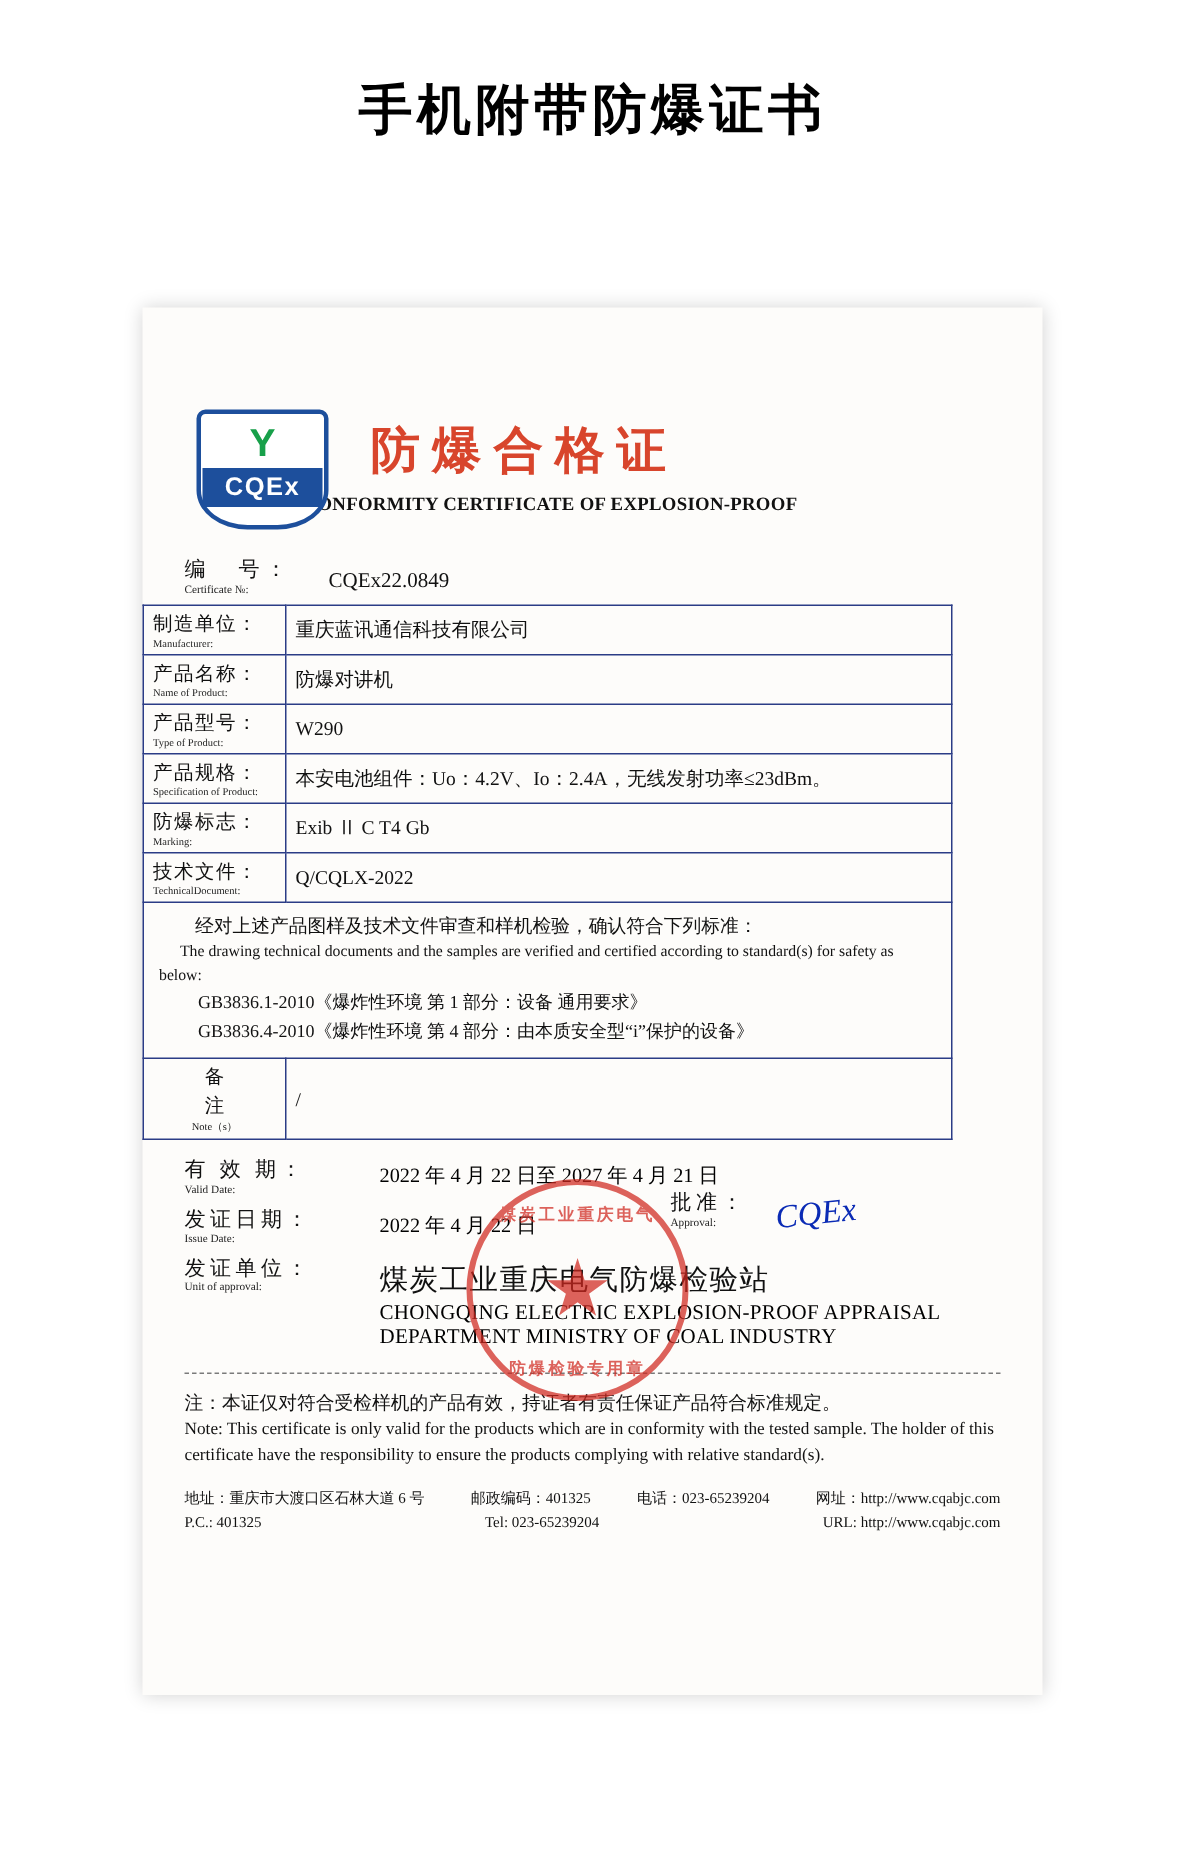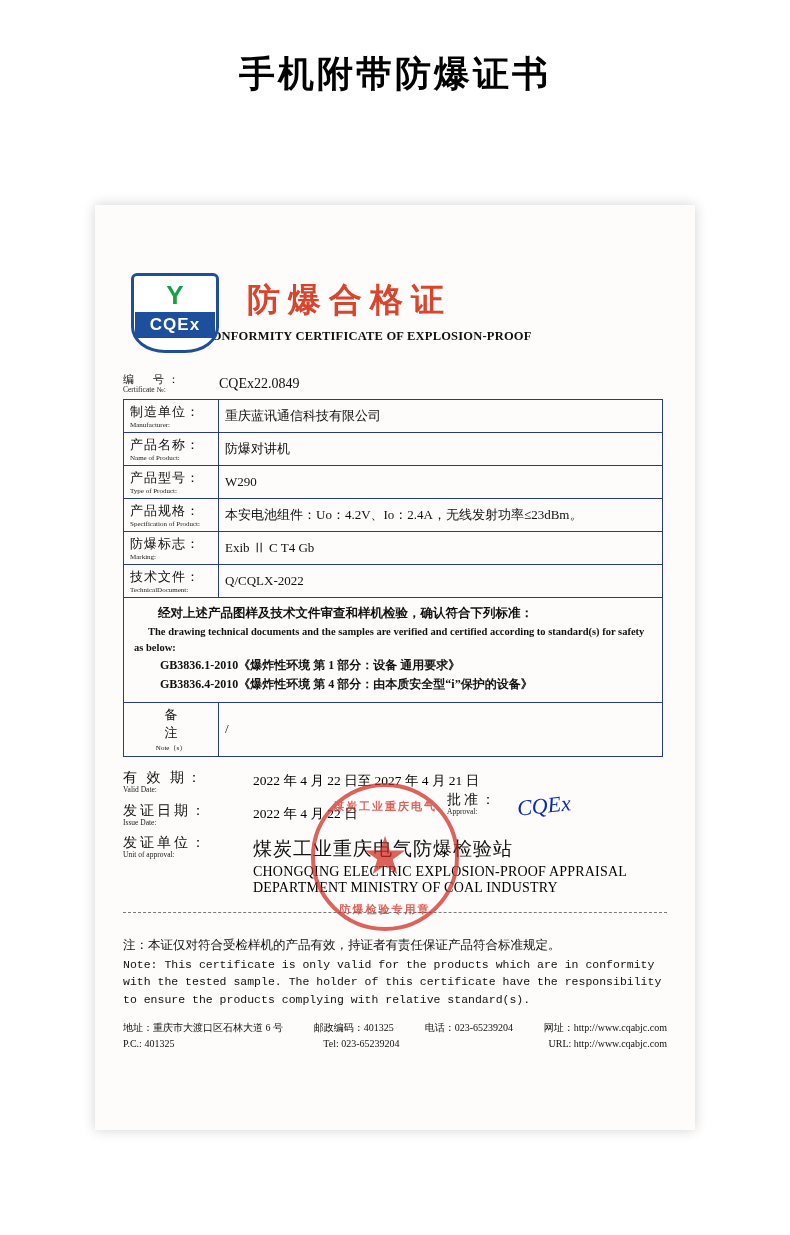--- a/index.html
+++ b/index.html
@@ -119,40 +119,39 @@
     align-items: flex-end;
     margin: 18px 0 6px 28px;
     width: 540px;
   }
   .lbl-pair {
     width: 82px;
     flex: 0 0 auto;
     line-height: 1.05;
   }
   .lbl-cn {
-    font-size: 11px;
+    font-size: 14px;
     letter-spacing: 4px;
     color: #111;
   }
   .lbl-en {
     font-size: 7.5px;
     color: #222;
     font-family: "Liberation Serif", serif;
     letter-spacing: 0;
   }
   .number-val {
     font-size: 14px;
     color: #111;
     padding-left: 14px;
     padding-bottom: 1px;
   }
   
   table.cert-table {
     border-collapse: collapse;
-    margin-left: 28px;
     width: 540px;
     table-layout: fixed;
   }
   table.cert-table td {
     border: 1px solid #2b3c86;
     padding: 3px 6px;
     vertical-align: middle;
     font-size: 13px;
     color: #111;
     height: 22px;
@@ -163,21 +162,20 @@
   }
   td.lbl .lbl-cn { font-size: 13px; letter-spacing: 1px; }
   td.lbl .lbl-en { font-size: 7px; }
   td.val {
     padding-left: 14px;
     font-size: 13px;
   }
   .std-cell {
     padding: 6px 10px 8px 10px !important;
     line-height: 1.55;
-    font-weight: bold;
   }
   .std-cn {
     font-size: 12.5px;
     text-indent: 24px;
   }
   .std-en {
     font-size: 10.5px;
     font-family: "Liberation Serif", serif;
     text-indent: 14px;
   }
@@ -289,25 +287,24 @@
   }
   .seal-text-top { top: 12px; }
   .seal-text-bot { bottom: 10px; }
   
   .divider {
     border: 0;
     border-top: 1px dashed #7a7a7a;
     margin: 6px 28px 0 28px;
   }
   .footer-note {
-    margin: 24px 28px 0 28px;
+    margin: 10px 28px 0 28px;
     font-size: 11.5px;
     line-height: 1.5;
     color: #111;
-    font-family: Liberation Mono, monospace;
   }
   .footer-note .fn-cn { font-size: 12.5px; }
   .footer-contact {
     margin: 12px 28px 0 28px;
     font-size: 10px;
     line-height: 1.65;
     color: #111;
   }
   .fc-row {
     display: flex;

